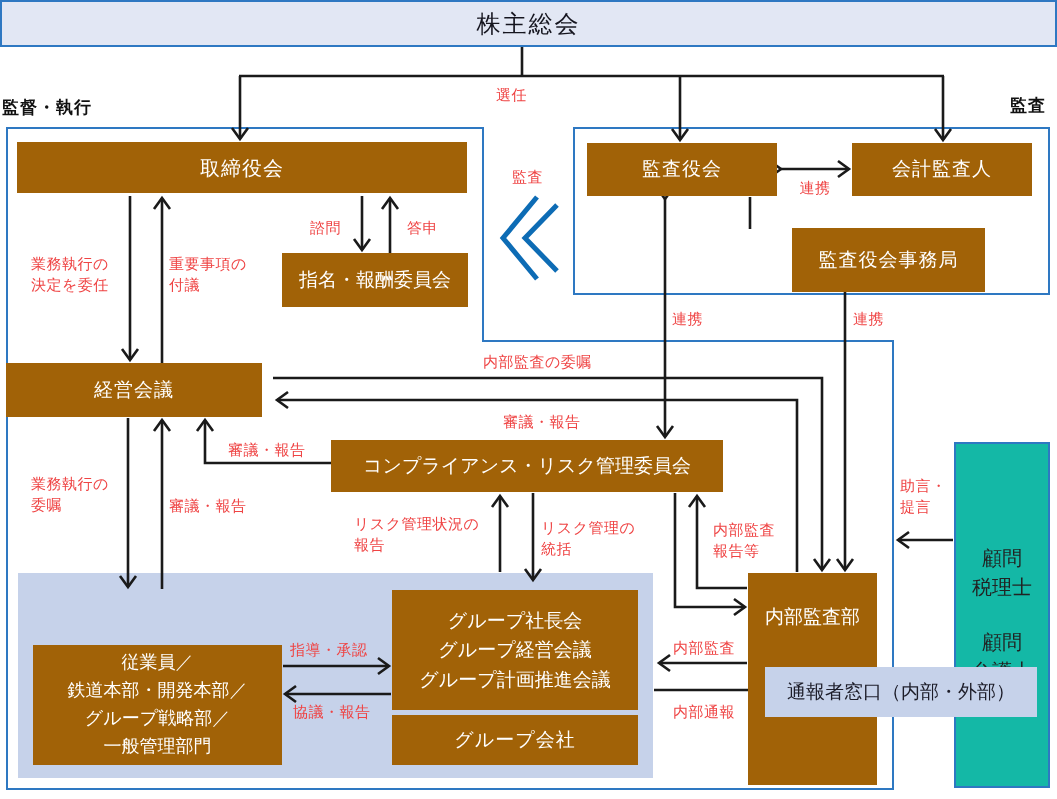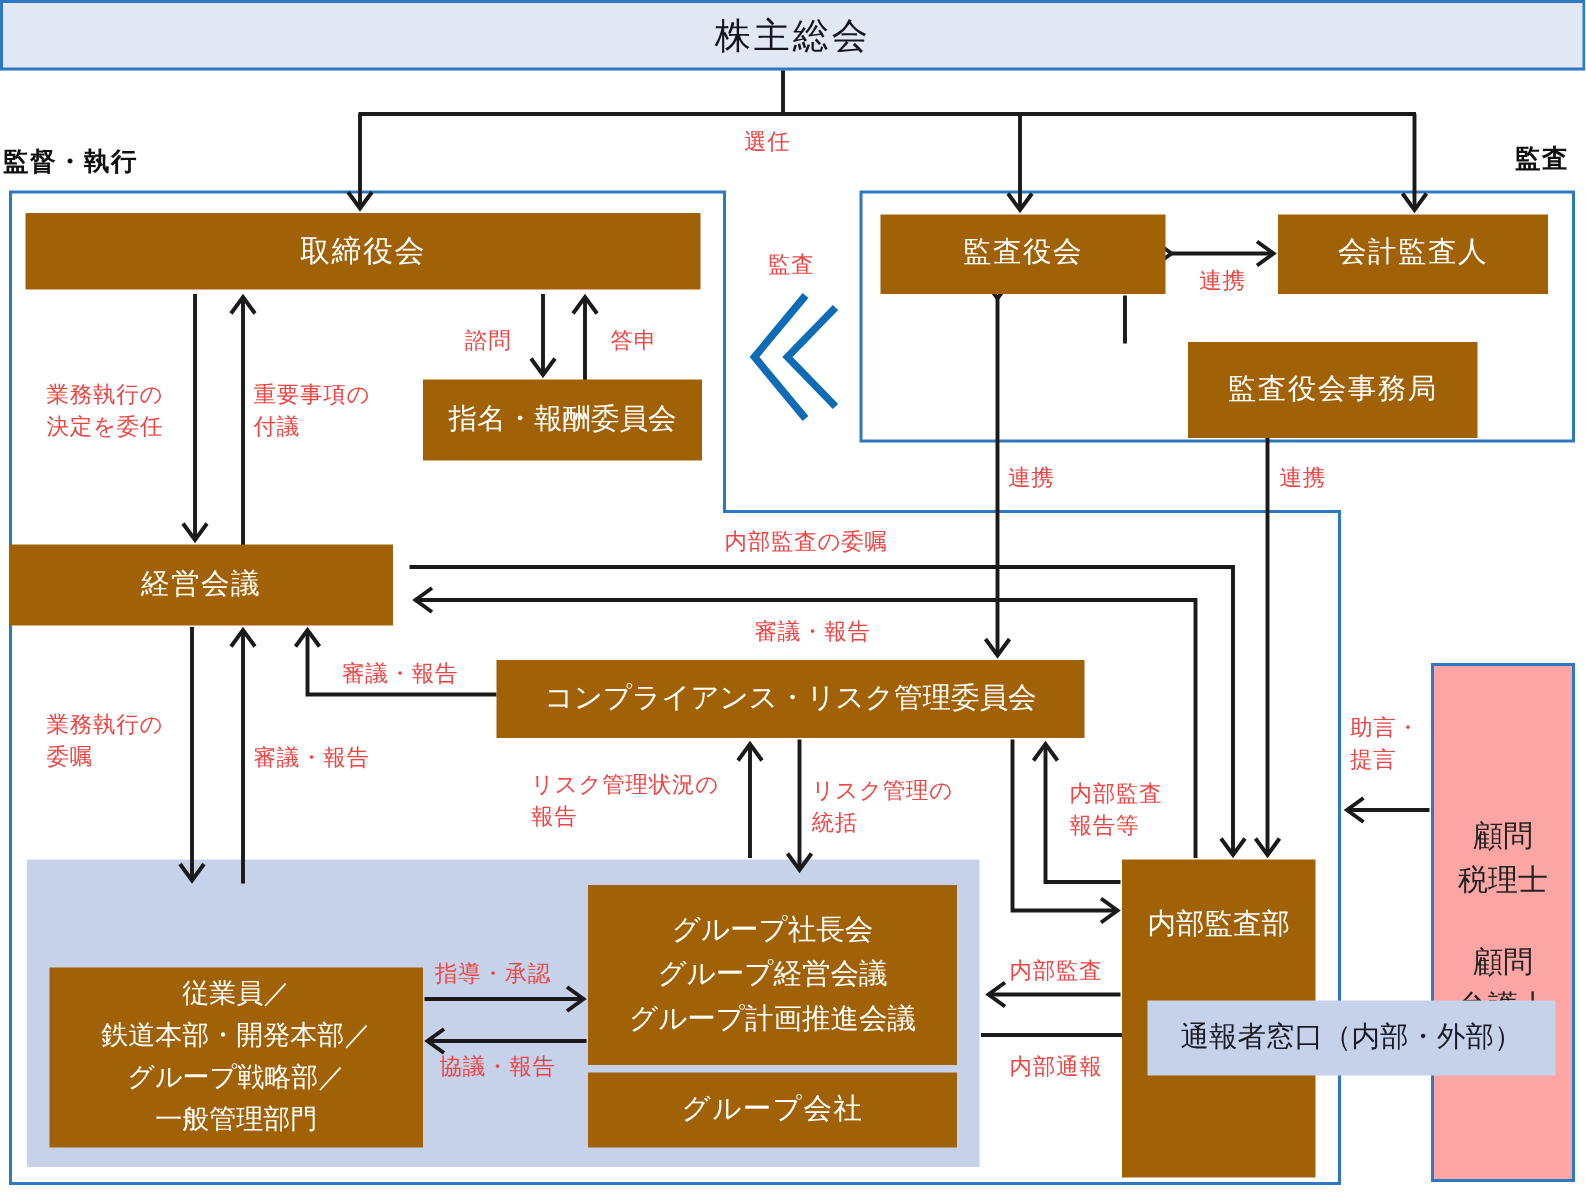--- a/index.html
+++ b/index.html
@@ -13,21 +13,21 @@
        white-space:pre-line;font-size:19px;line-height:1.5;letter-spacing:1px;z-index:3;}
   .box.lightbox{background:#c6d2ea;color:#1c1c28;z-index:4;}
   .lbl{position:absolute;color:#ef4444;font-size:15px;line-height:1.4;
        white-space:pre-line;letter-spacing:0.5px;z-index:6;}
   .lbl.center{text-align:center;}
   .sec{position:absolute;color:#111;font-weight:700;font-size:17px;letter-spacing:1px;z-index:6;}
   #shareholders{position:absolute;left:0;top:0;width:1057px;height:47px;box-sizing:border-box;
        background:#e2e7f4;border:2px solid #2e78c2;color:#15151f;display:flex;align-items:center;
        justify-content:center;font-size:24px;letter-spacing:2px;z-index:1;}
   #advisors{position:absolute;left:954px;top:442px;width:96px;height:346px;box-sizing:border-box;
-       background:#fca5a5;border:2px solid #2e78c2;color:#222;display:flex;flex-direction:column;
+       background:#14b8a6;border:2px solid #2e78c2;color:#222;display:flex;flex-direction:column;
        align-items:center;justify-content:center;gap:26px;text-align:center;font-size:20px;
        line-height:1.45;white-space:pre-line;z-index:3;}
   svg.layer{position:absolute;left:0;top:0;z-index:2;}
 </style>
 </head>
 <body>
 
 <div id="stage">
 
   <div id="shareholders">株主総会</div>

